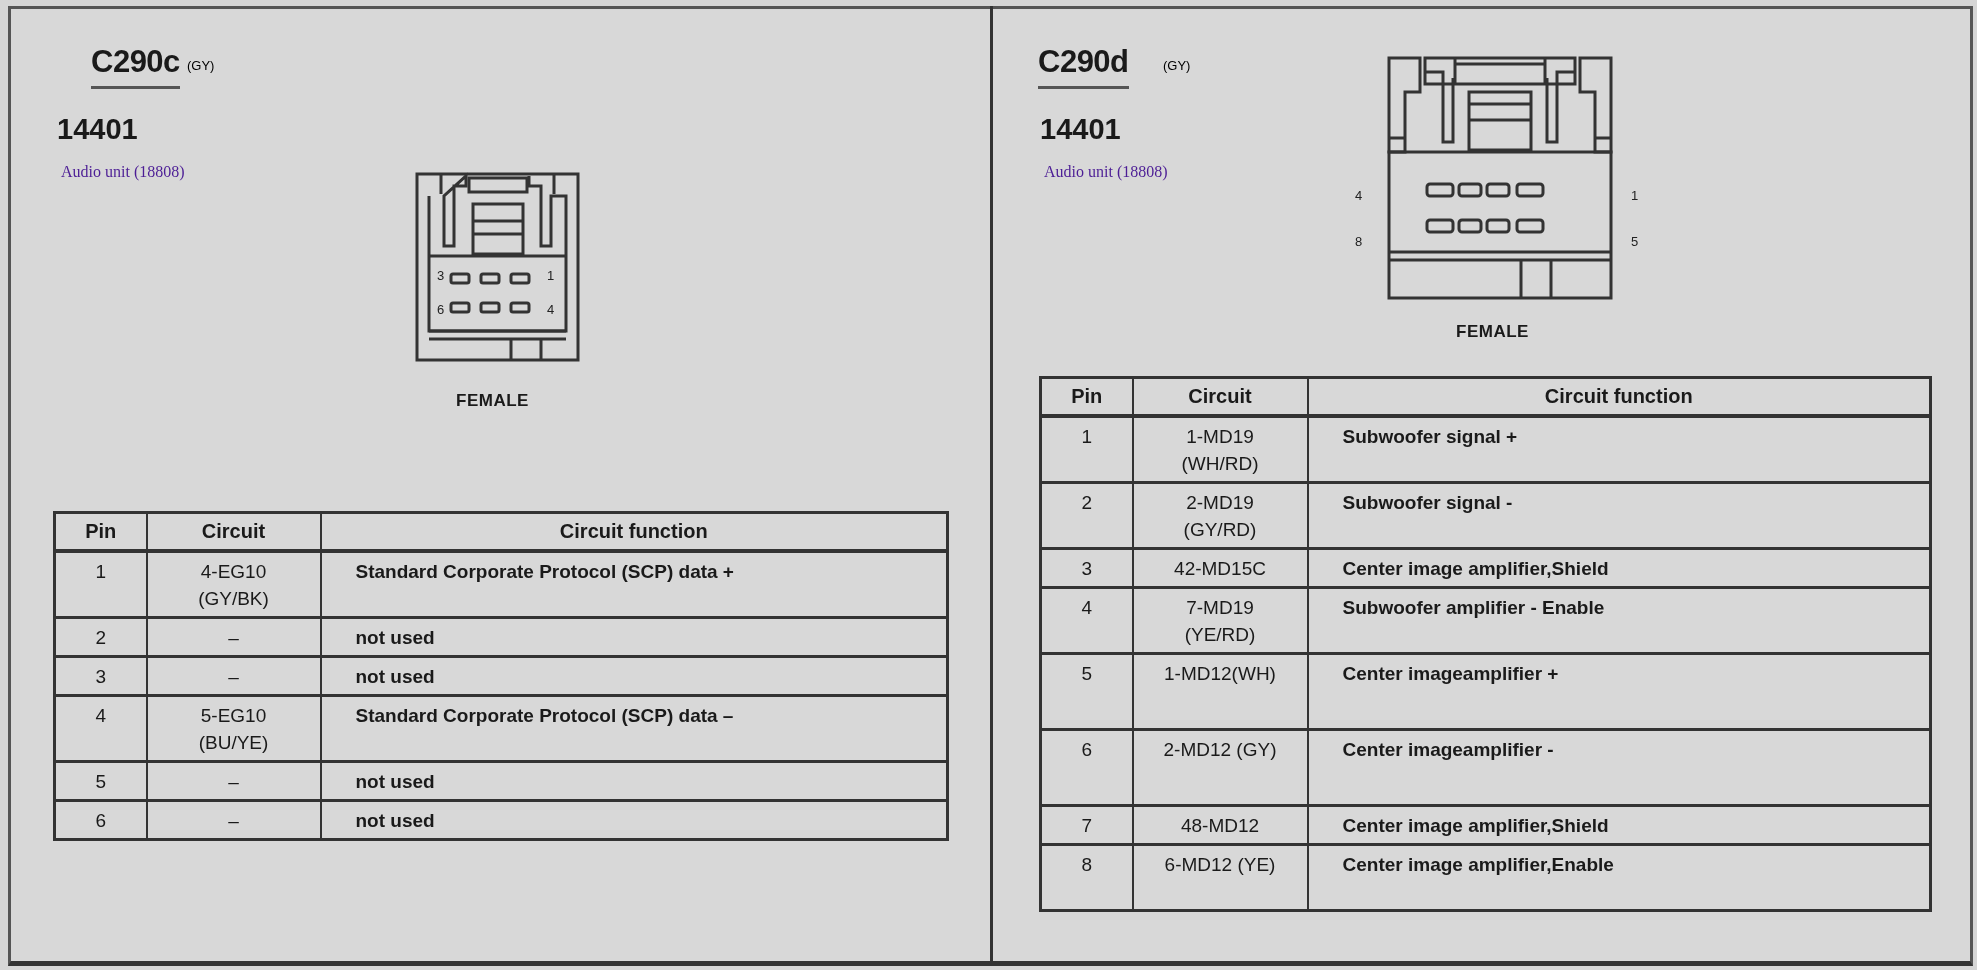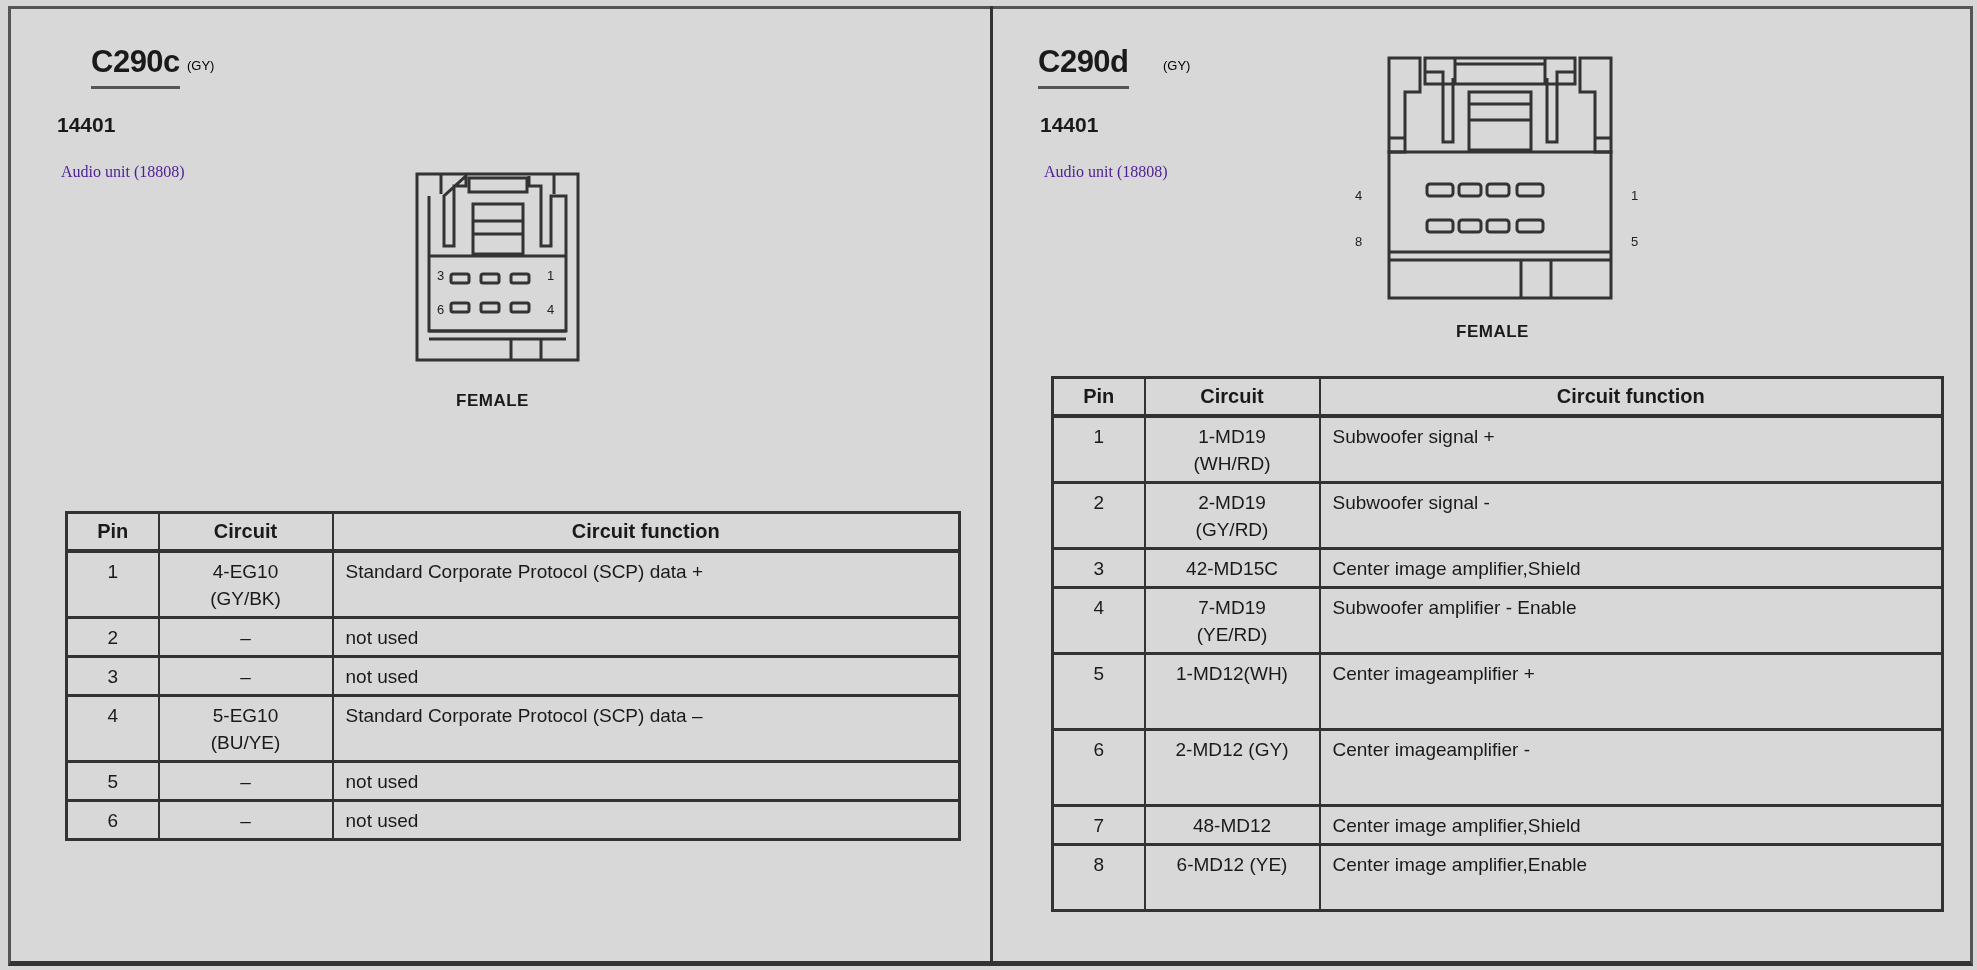--- a/index.html
+++ b/index.html
@@ -14,36 +14,35 @@
   }
   .divider { position:absolute; left:990px; top:6px; width:3px; height:960px; background:#333; }
   .panel { position:absolute; top:6px; height:955px; }
   .panel.left { left:11px; width:979px; }
   .panel.right { left:993px; width:977px; }
   .connector-id {
     position:absolute; font-weight:bold; font-size:31px; letter-spacing:-0.5px;
     padding-bottom:6px; border-bottom:3px solid #555;
   }
   .color-code { position:absolute; font-size:13px; color:#000000; }
-  .part-number { position:absolute; font-weight:bold; font-size:21px; }
+  .part-number { position:absolute; font-weight:bold; font-size:29px; }
   .description { position:absolute; font-size:16px; color:#4c1d95;font-family:Liberation Serif, serif; }
   .gender { position:absolute; font-weight:bold; font-size:17px; letter-spacing:0.5px; }
   .pinlabel { position:absolute; font-size:13px; color:#222; }
   svg.conn { position:absolute; overflow:visible; }
   table.pins {
     position:absolute; border-collapse:collapse; font-size:19px;
     border:3px solid #333;
-    margin-left:12px;
   }
   table.pins th, table.pins td {
     border:2px solid #333; vertical-align:top; padding:5px 8px 4px;
   }
   table.pins th { font-weight:bold; font-size:20px; text-align:center; padding:6px 8px; border-bottom:4px solid #333; }
   table.pins td.c { text-align:center; line-height:27px; }
-  table.pins td.f { text-align:left; padding-left:12px; line-height:27px; }
+  table.pins td.f { text-align:left; padding-left:34px; line-height:27px;font-weight:bold; }
   table.pins tr td { border-top:3px solid #333; }
 </style>
 </head>
 <body>
 
 <div class="frame"></div>
 <div class="divider"></div>
 
 <div class="panel left">
   <div class="connector-id" style="left:44px;top:38px;margin-left:36px;">C290c</div>

